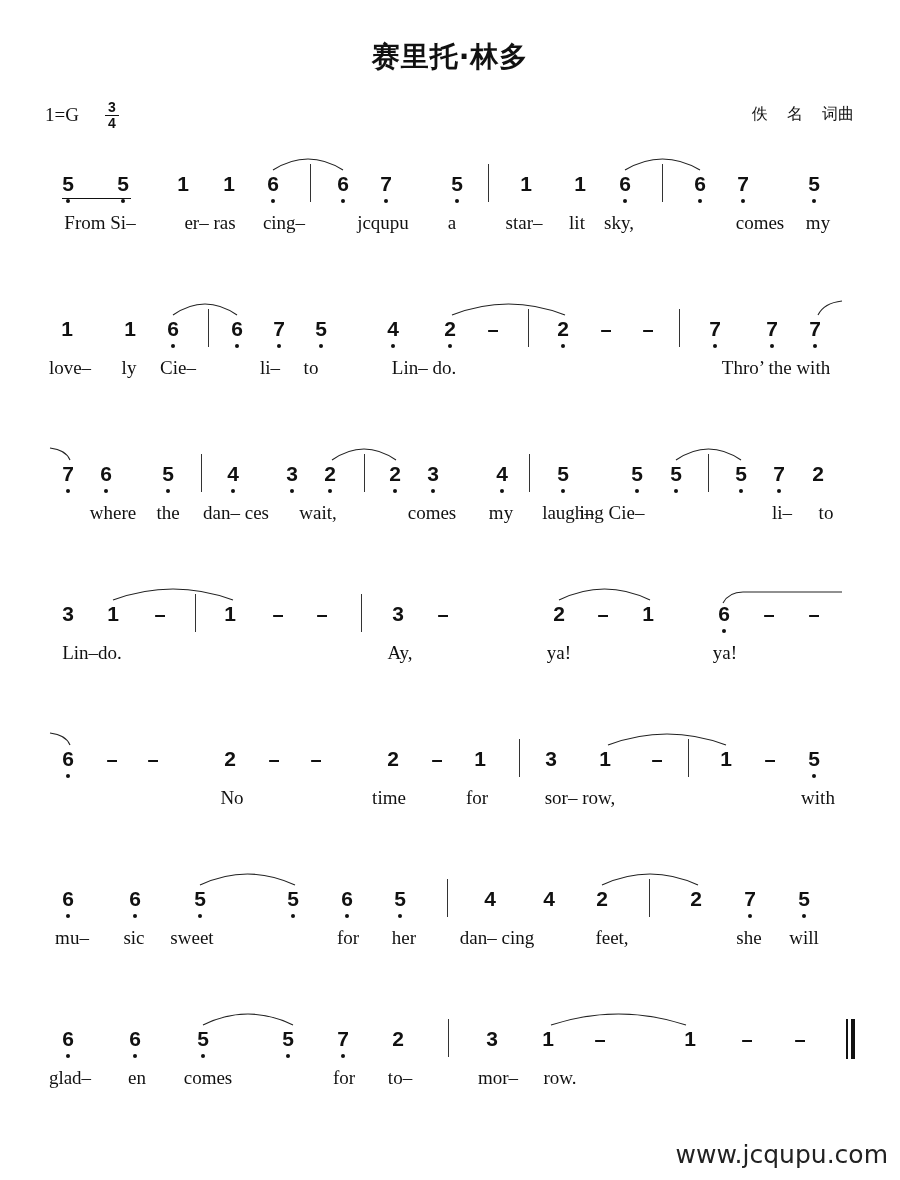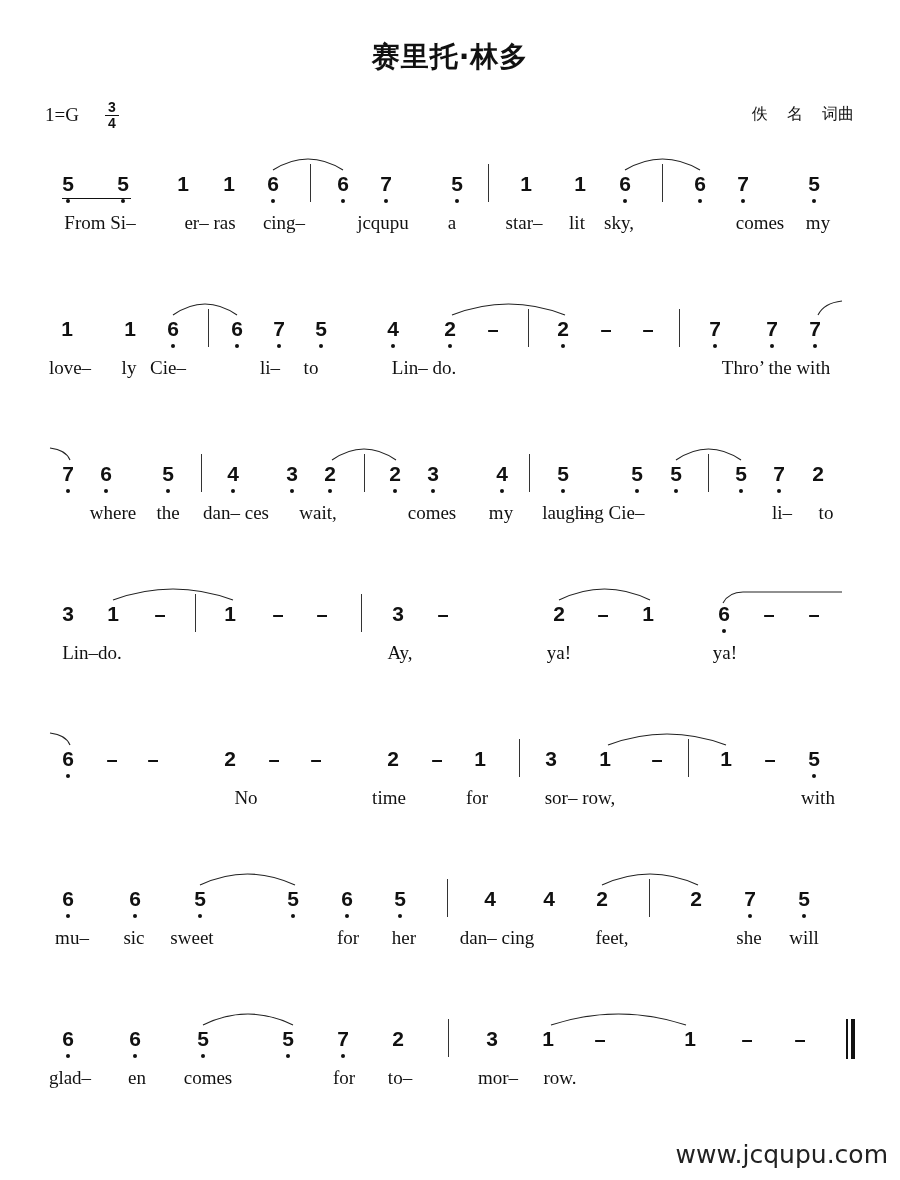--- a/index.html
+++ b/index.html
@@ -92,21 +92,21 @@
       <div class="barline" style="left: 208px;"></div>
       <div class="barline" style="left: 528px;"></div>
       <div class="barline" style="left: 679px;"></div>
       <svg class="slurs">
         <path d="M 173 20 Q 205 -2 237 20"></path>
         <path d="M 452 20 Q 508.5 -2 565 20"></path>
         <path d="M 818 20 Q 824 8 842 6"></path>
       </svg>
       <div class="lyric" style="left: 70px;">love–</div>
       <div class="lyric" style="left: 129px;">ly</div>
-      <div class="lyric" style="left: 168px;">Cie–</div>
+      <div class="lyric" style="left: 178px;">Cie–</div>
       <div class="lyric" style="left: 270px;">li–</div>
       <div class="lyric" style="left: 311px;">to</div>
       <div class="lyric" style="left: 424px;">Lin– do.</div>
       <div class="lyric" style="left: 776px;">Thro’ the with</div>
     </div>
     <div class="system" style="top: 440px;">
       <div class="note" style="left: 68px;"><span>7</span><span class="dot"></span></div>
       <div class="note" style="left: 106px;"><span>6</span><span class="dot"></span></div>
       <div class="note" style="left: 168px;"><span>5</span><span class="dot"></span></div>
       <div class="note" style="left: 233px;"><span>4</span><span class="dot"></span></div>
@@ -183,21 +183,21 @@
       <div class="note dash" style="left: 657px;"><span>–</span></div>
       <div class="note" style="left: 726px;"><span>1</span></div>
       <div class="note dash" style="left: 770px;"><span>–</span></div>
       <div class="note" style="left: 814px;"><span>5</span><span class="dot"></span></div>
       <div class="barline" style="left: 519px;"></div>
       <div class="barline" style="left: 688px;"></div>
       <svg class="slurs">
         <path d="M 50 8 Q 66 10 70 20"></path>
         <path d="M 608 20 Q 667 -2 726 20"></path>
       </svg>
-      <div class="lyric" style="left: 246px;">No</div>
+      <div class="lyric" style="left: 232px;">No</div>
       <div class="lyric" style="left: 389px;">time</div>
       <div class="lyric" style="left: 477px;">for</div>
       <div class="lyric" style="left: 580px;">sor– row,</div>
       <div class="lyric" style="left: 818px;">with</div>
     </div>
     <div class="system" style="top: 865px;">
       <div class="note" style="left: 68px;"><span>6</span><span class="dot"></span></div>
       <div class="note" style="left: 135px;"><span>6</span><span class="dot"></span></div>
       <div class="note" style="left: 200px;"><span>5</span><span class="dot"></span></div>
       <div class="note" style="left: 293px;"><span>5</span><span class="dot"></span></div>

